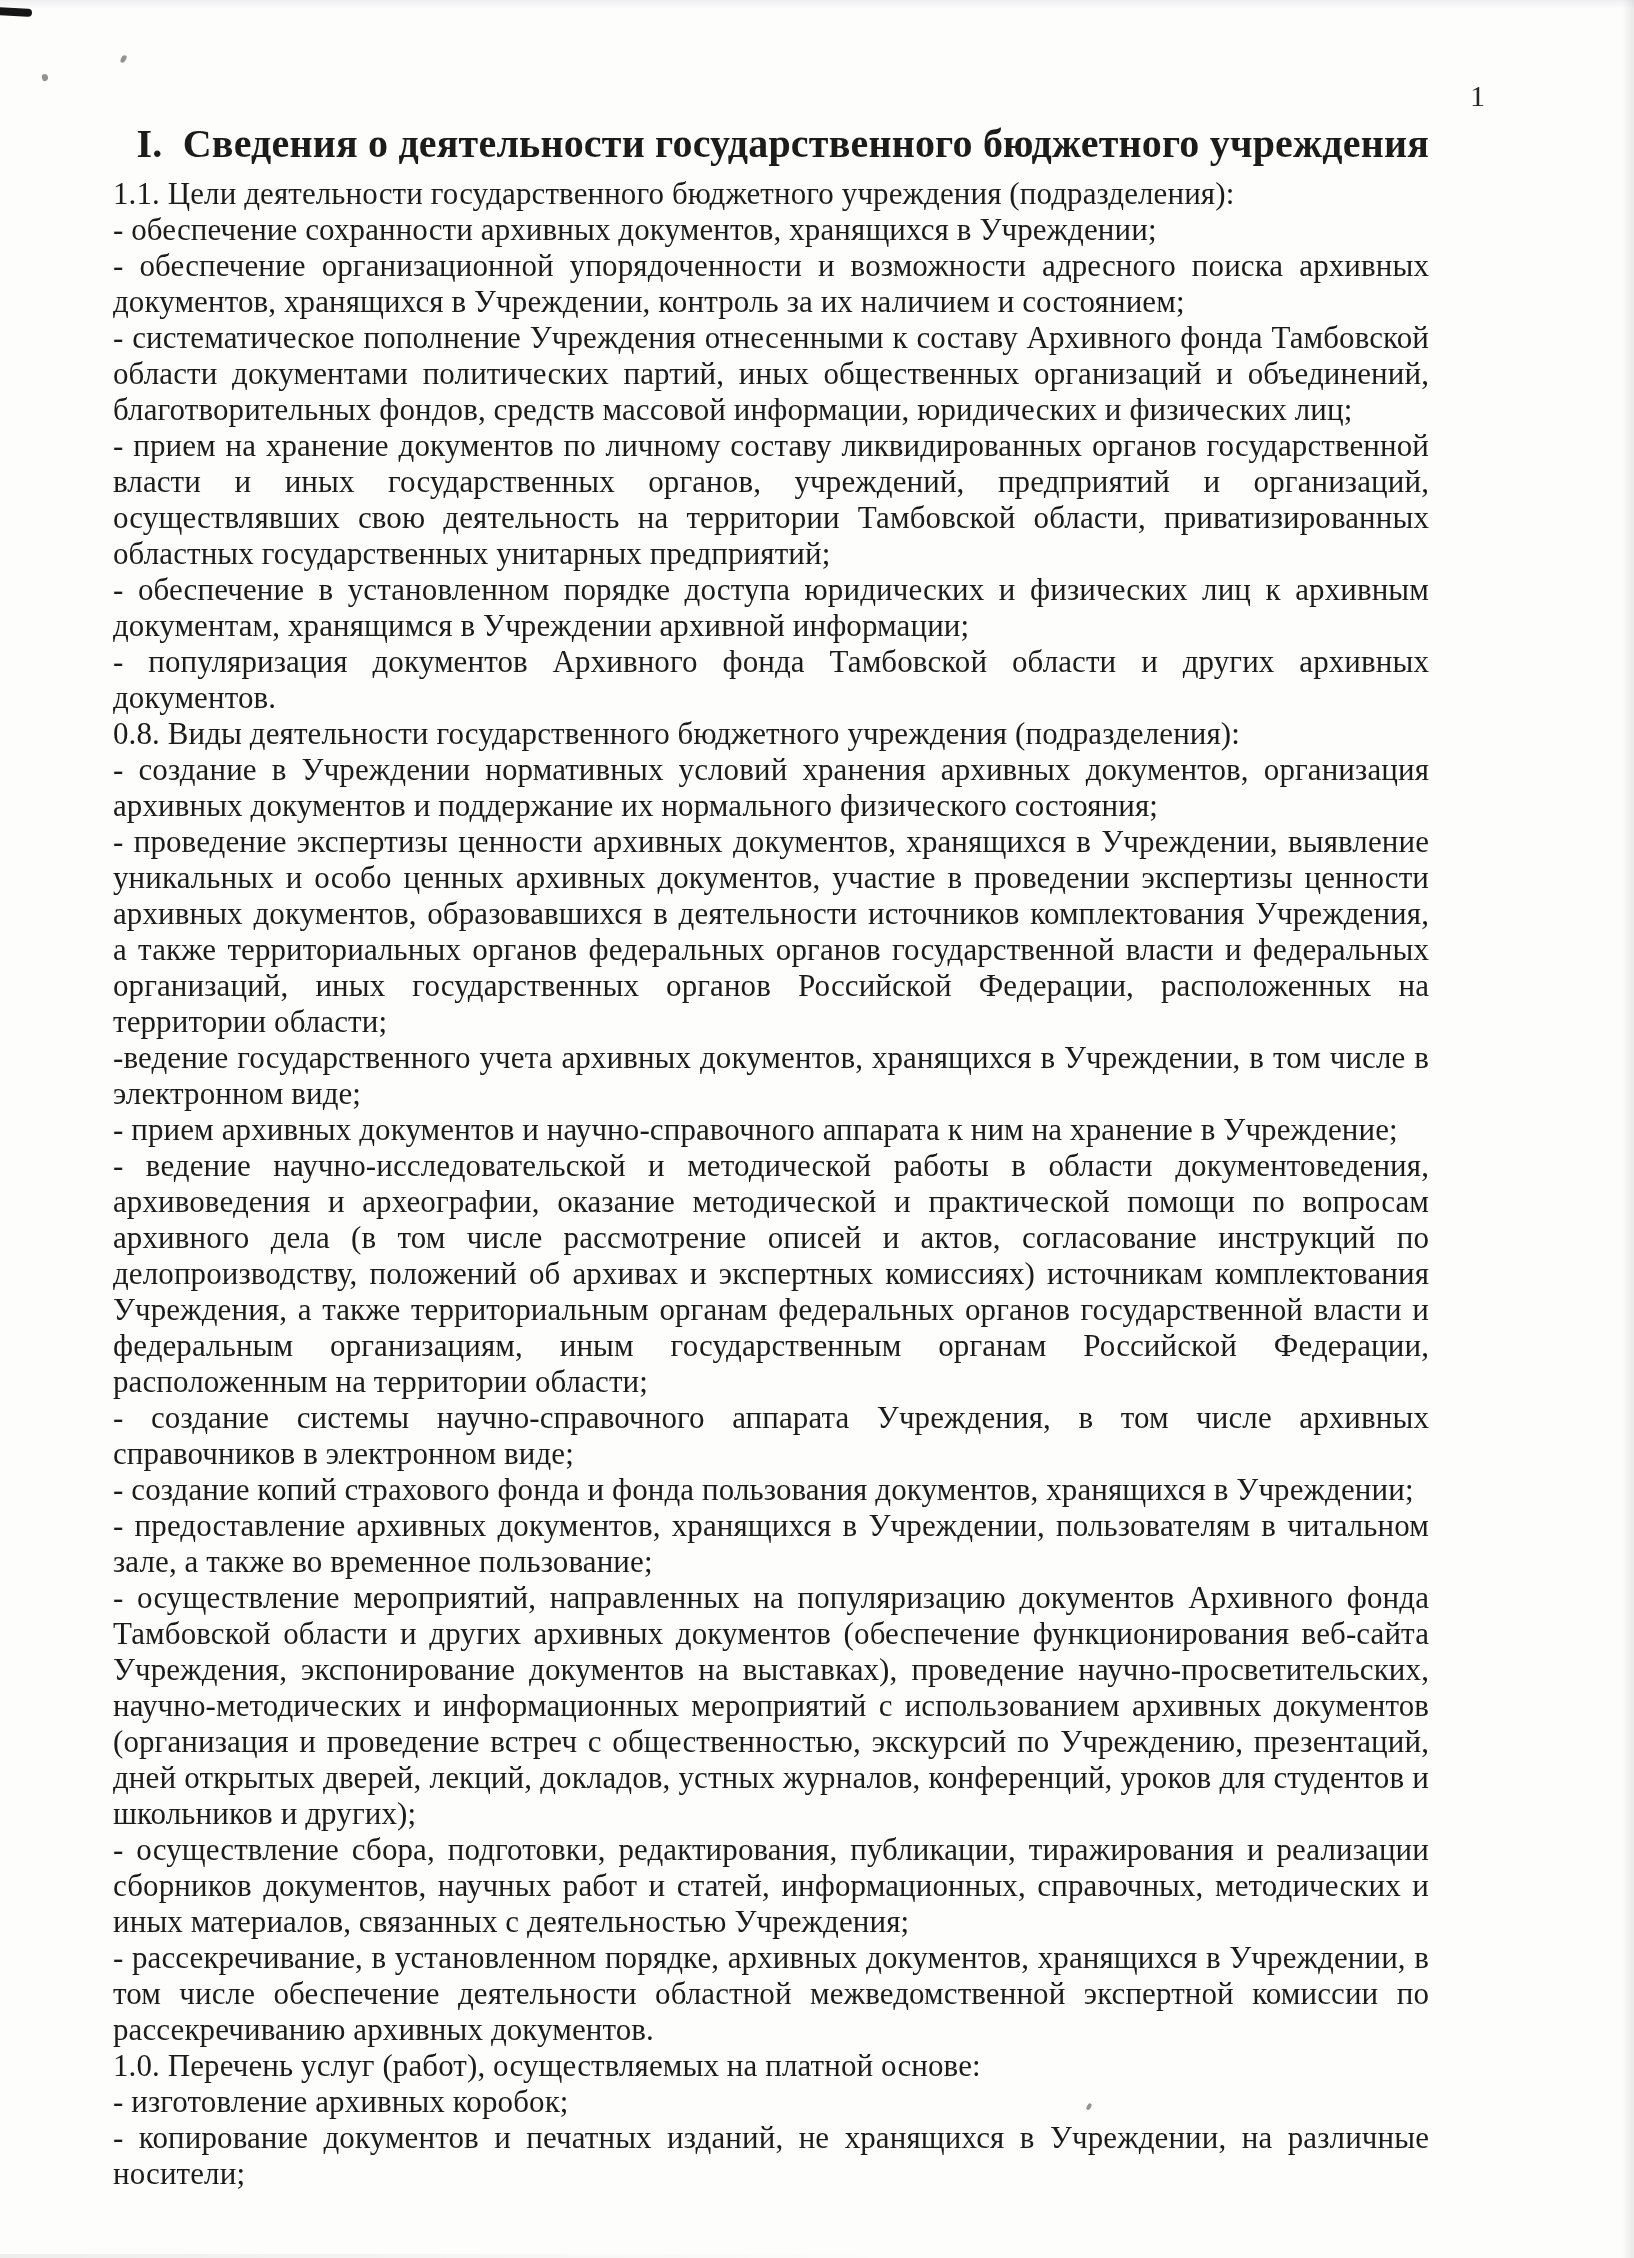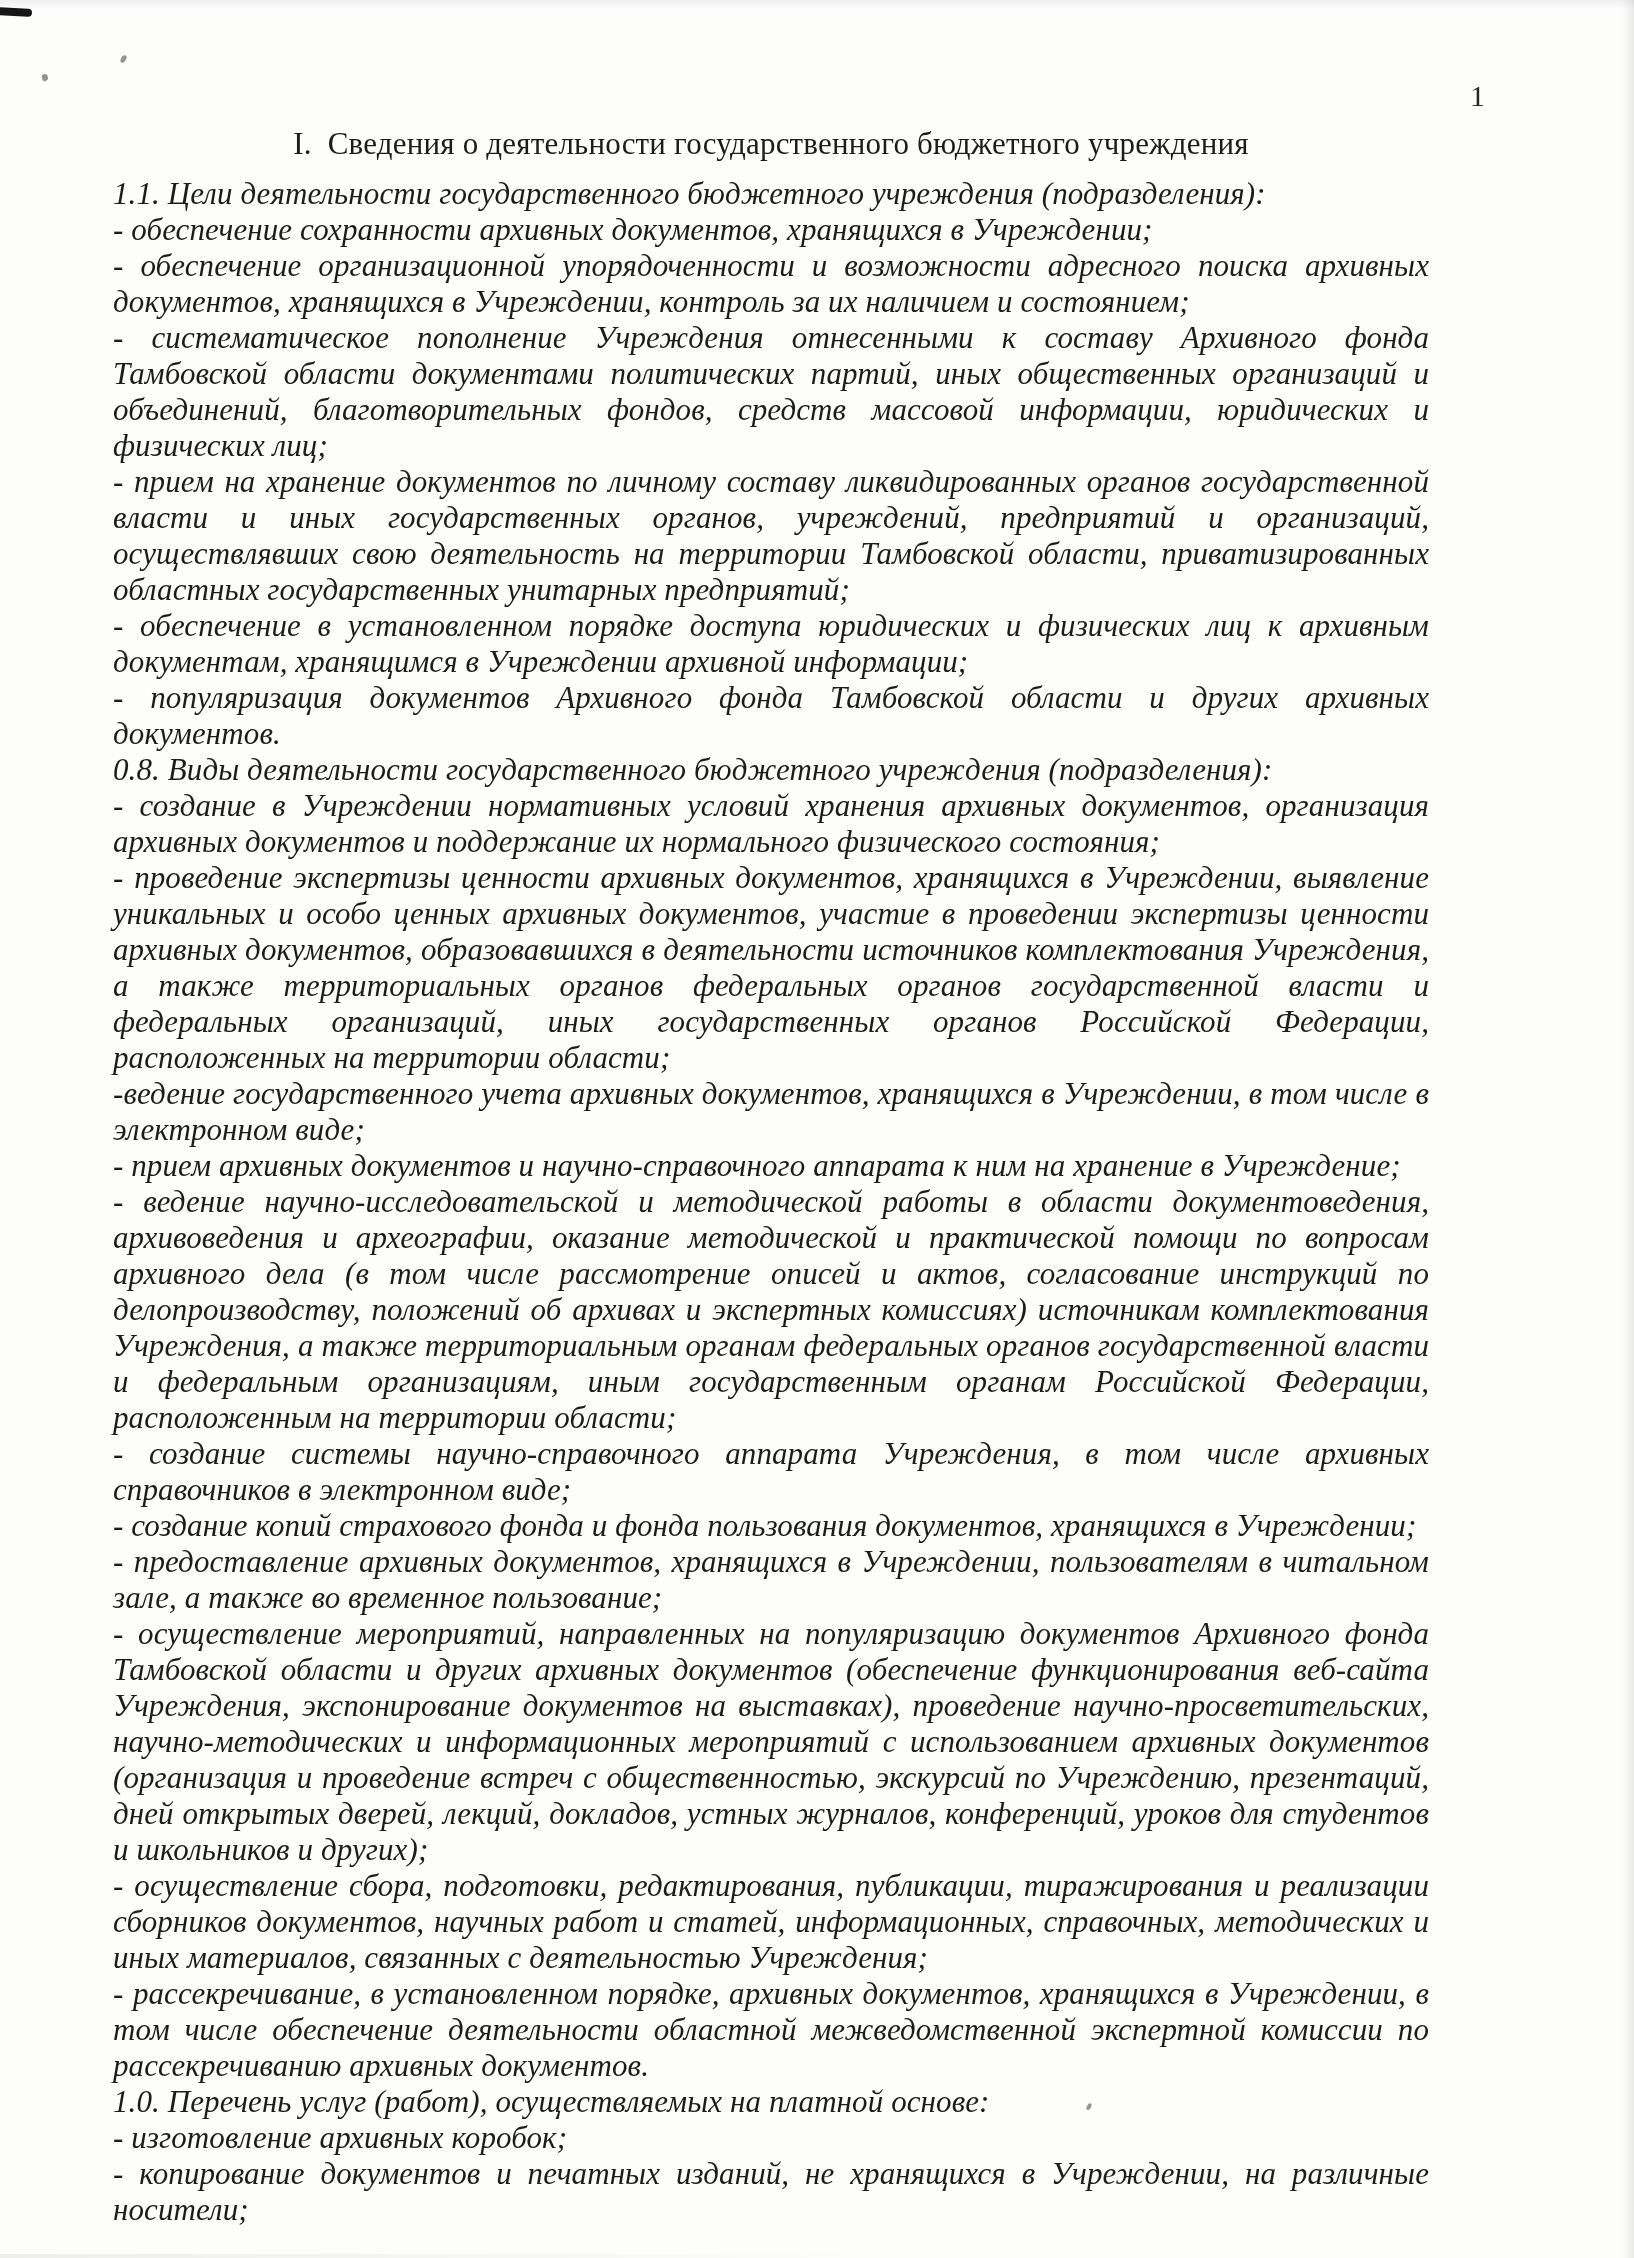--- a/index.html
+++ b/index.html
@@ -50,30 +50,29 @@
   .speck.s3{left:1087px;top:2103px;width:3.5px;height:7px;transform:rotate(30deg);}
   .page-number{
     position:absolute;left:1470px;top:78px;
     font-size:30px;line-height:35px;color:#26262a;
   }
   .content{
     position:absolute;left:113px;top:125px;width:1316px;
   }
   .doc-title{
     margin:0 0 14px 0;
-    font-size:31px;line-height:37px;font-weight:normal;
-    text-align:center;
+    font-size:40px;line-height:37px;font-weight:bold;
+    text-align:right;
     letter-spacing:0.2px;
   }
   .para{
     margin:0;
     font-size:31px;line-height:36px;
     text-align:justify;
     letter-spacing:0.1px;
-    font-style:italic;
   }
 </style>
 </head>
 <body>
 
 <div class="page">
 
   <div class="edge-top"></div>
   <div class="edge-right"></div>
   <div class="edge-bottom"></div>

